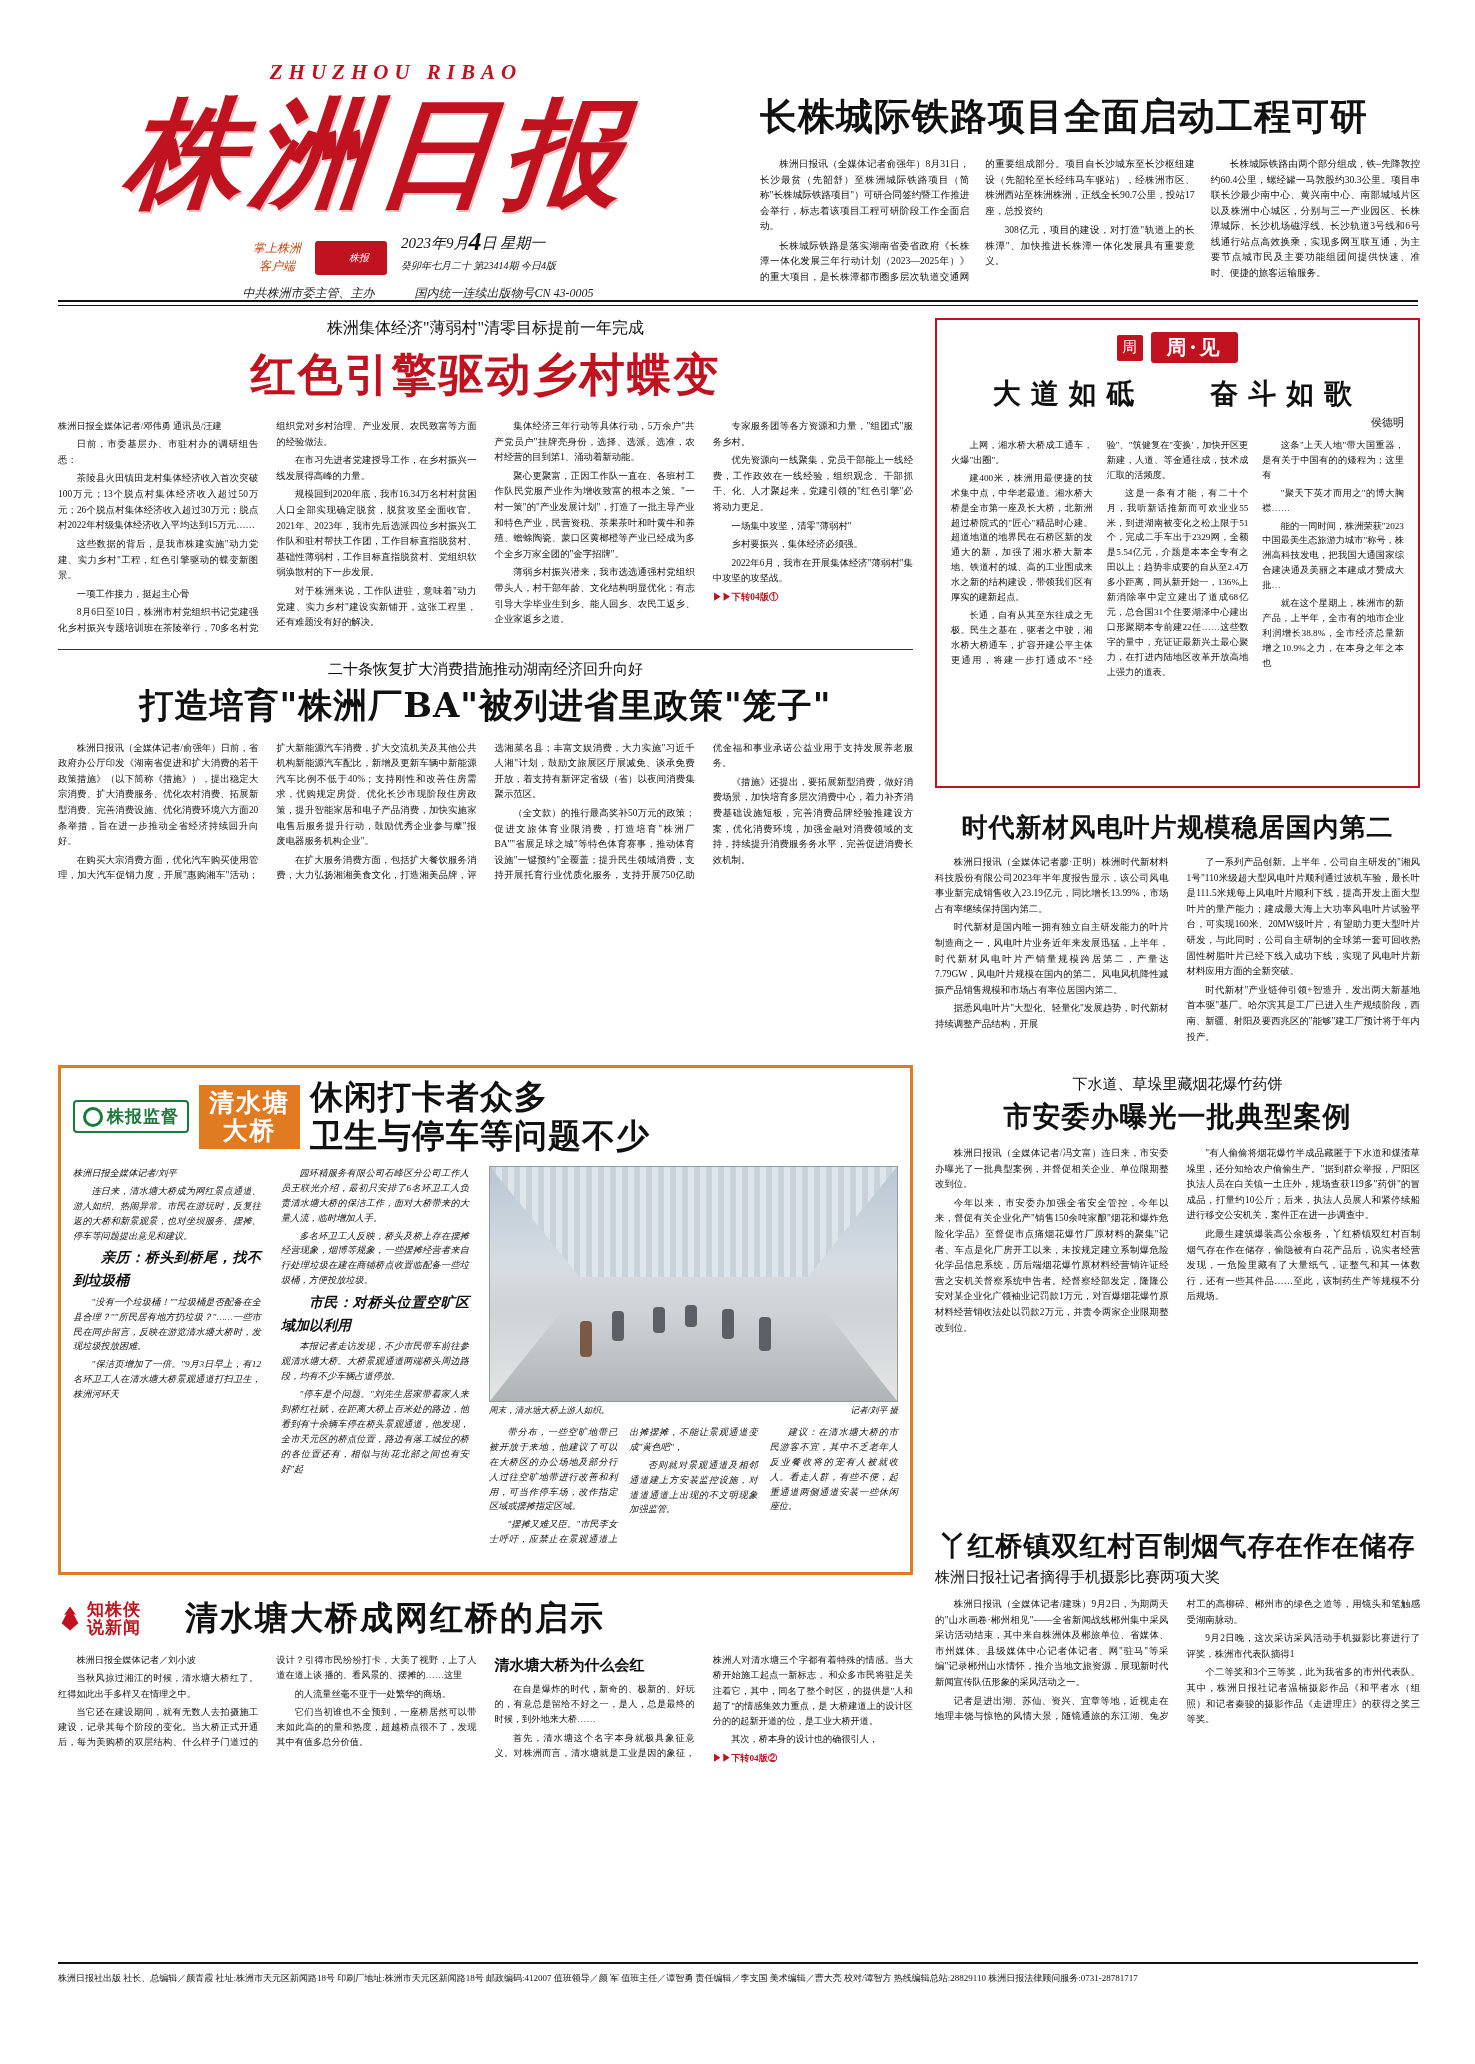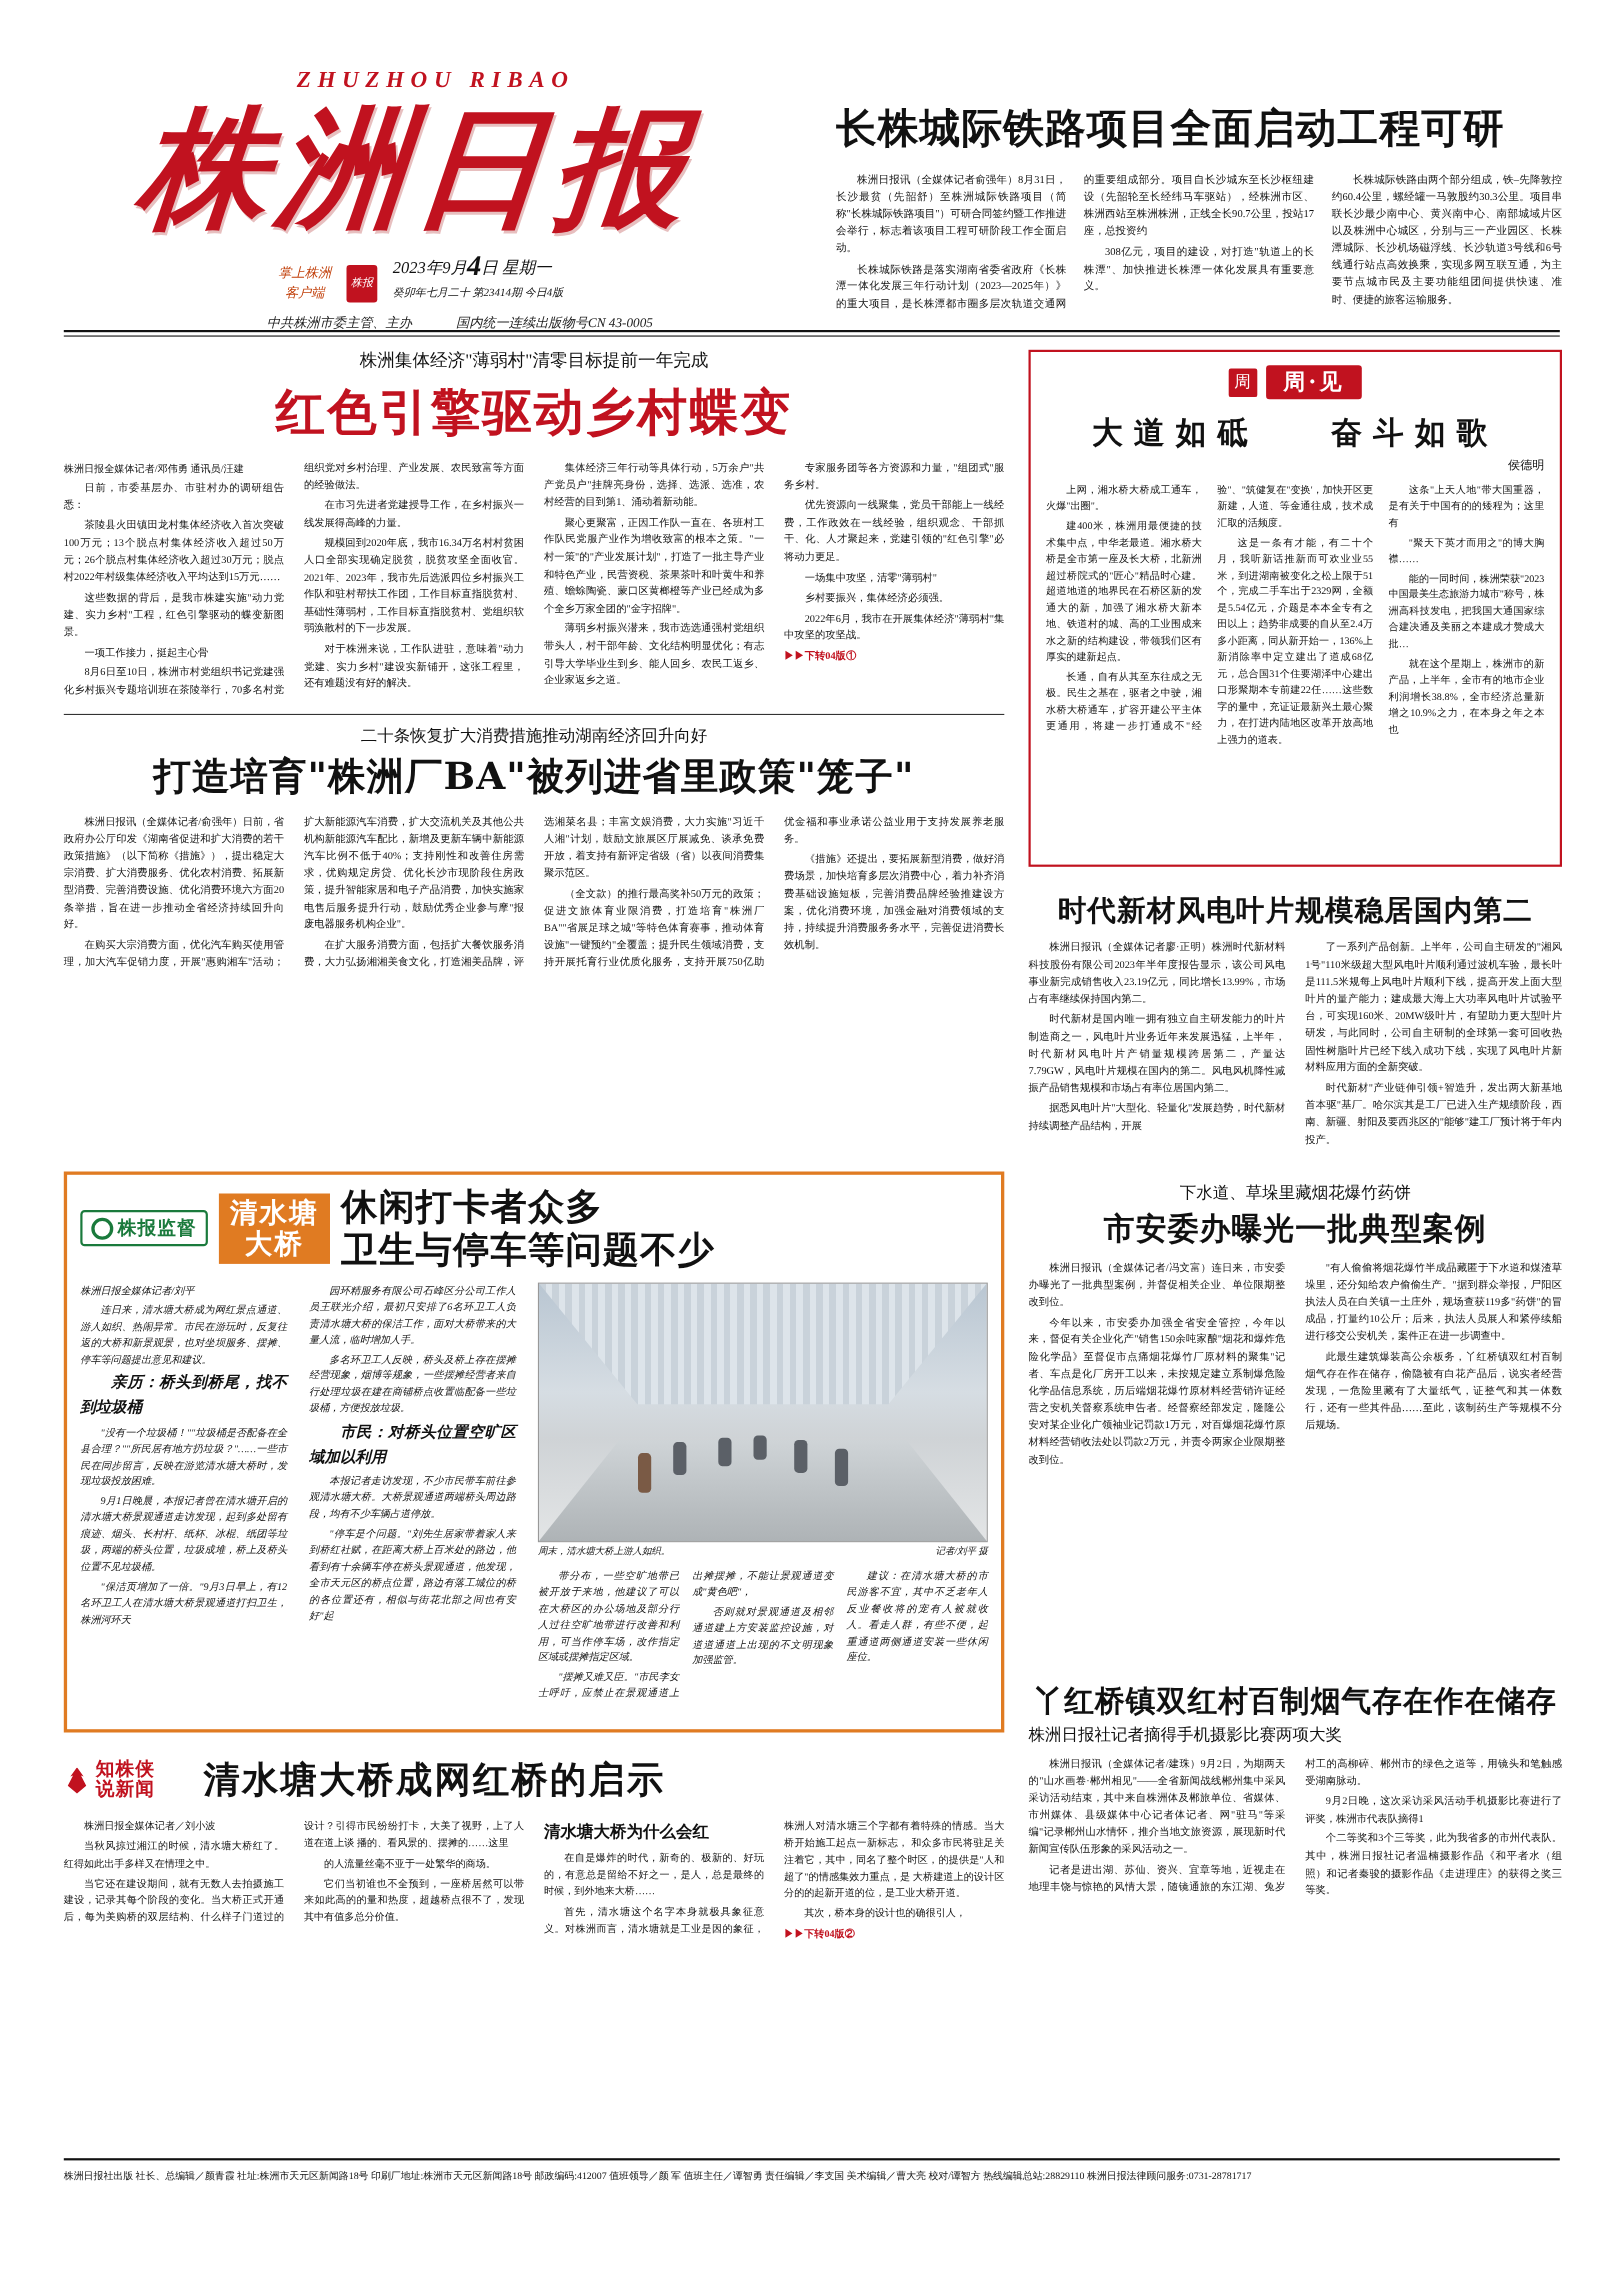--- a/index.html
+++ b/index.html
@@ -26,23 +26,23 @@
     letter-spacing:8px;line-height:1.15;
     text-align:center;width:600px;margin-left:20px;
     transform:skewX(-5deg);
     text-shadow:2px 2px 0 rgba(160,0,0,.25);
   }
   .mast-sub{
     display:flex;align-items:flex-end;gap:14px;margin-left:195px;margin-top:6px;
   }
   .mast-sub .col1{font-size:12px;line-height:1.5;color:#c2410c;text-align:center;}
   .mast-seal{
-    width:28px;height:34px;background:#c1121f;color:#fff;font-size:10px;
+    width:56px;height:34px;background:#c1121f;color:#fff;font-size:10px;
     display:flex;align-items:center;justify-content:center;border-radius:3px;
-    line-height:1.1;text-align:right;
+    line-height:1.1;text-align:right;padding-left:16px;
   }
   .mast-date{font-size:15px;color:#111;white-space:nowrap;padding-bottom:2px;}
   .mast-date .big{font-size:26px;font-weight:bold;vertical-align:-2px;}
   .mast-line{
     margin-left:40px;margin-top:10px;font-size:12px;color:#222;
     display:flex;gap:40px;width:640px;justify-content:center;
   }
 
   
   .lead{position:absolute;left:760px;top:92px;width:660px;}
@@ -320,21 +320,20 @@
         <div>卫生与停车等问题不少</div>
       </div>
     </div>
 
     <div class="sup-body">
       <div class="sup-colA">
         <p class="byline">株洲日报全媒体记者/刘平</p>
         <p>连日来，清水塘大桥成为网红景点通道、游人如织、热闹异常。市民在游玩时，反复往返的大桥和新景观景，也对坐坝服务、摆摊、停车等问题提出意见和建议。</p>
         <p class="sup-sub">亲历：桥头到桥尾，找不到垃圾桶</p>
         <p>"没有一个垃圾桶！""垃圾桶是否配备在全县合理？""所民居有地方扔垃圾？"……一些市民在同步留言，反映在游览清水塘大桥时，发现垃圾投放困难。</p>
-        <p>9月1日晚晨，本报记者曾在清水塘开启的清水塘大桥景观通道走访发现，起到多处留有痕迹、烟头、长村杆、纸杯、冰棍、纸团等垃圾，两端的桥头位置，垃圾成堆，桥上及桥头位置不见垃圾桶。</p>
         <p>"保洁页增加了一倍。"9月3日早上，有12名环卫工人在清水塘大桥景观通道打扫卫生，株洲河环天</p>
       </div>
       <div class="sup-colB">
         <p>园环精服务有限公司石峰区分公司工作人员王联光介绍，最初只安排了6名环卫工人负责清水塘大桥的保洁工作，面对大桥带来的大量人流，临时增加人手。</p>
         <p>多名环卫工人反映，桥头及桥上存在摆摊经营现象，烟博等规象，一些摆摊经营者来自行处理垃圾在建在商铺桥点收置临配备一些垃圾桶，方便投放垃圾。</p>
         <p class="sup-sub">市民：对桥头位置空旷区域加以利用</p>
         <p>本报记者走访发现，不少市民带车前往参观清水塘大桥。大桥景观通道两端桥头周边路段，均有不少车辆占道停放。</p>
         <p>"停车是个问题。"刘先生居家带着家人来到桥红社赋，在距离大桥上百米处的路边，他看到有十余辆车停在桥头景观通道，他发现，全市天元区的桥点位置，路边有落工城位的桥的各位置还有，相似与街花北部之间也有安好"起</p>
       </div>
       <div class="sup-right">

